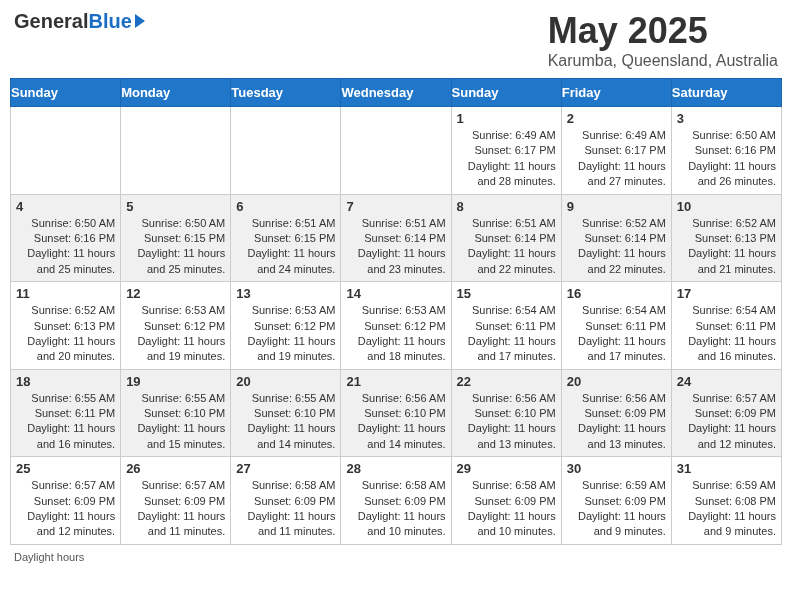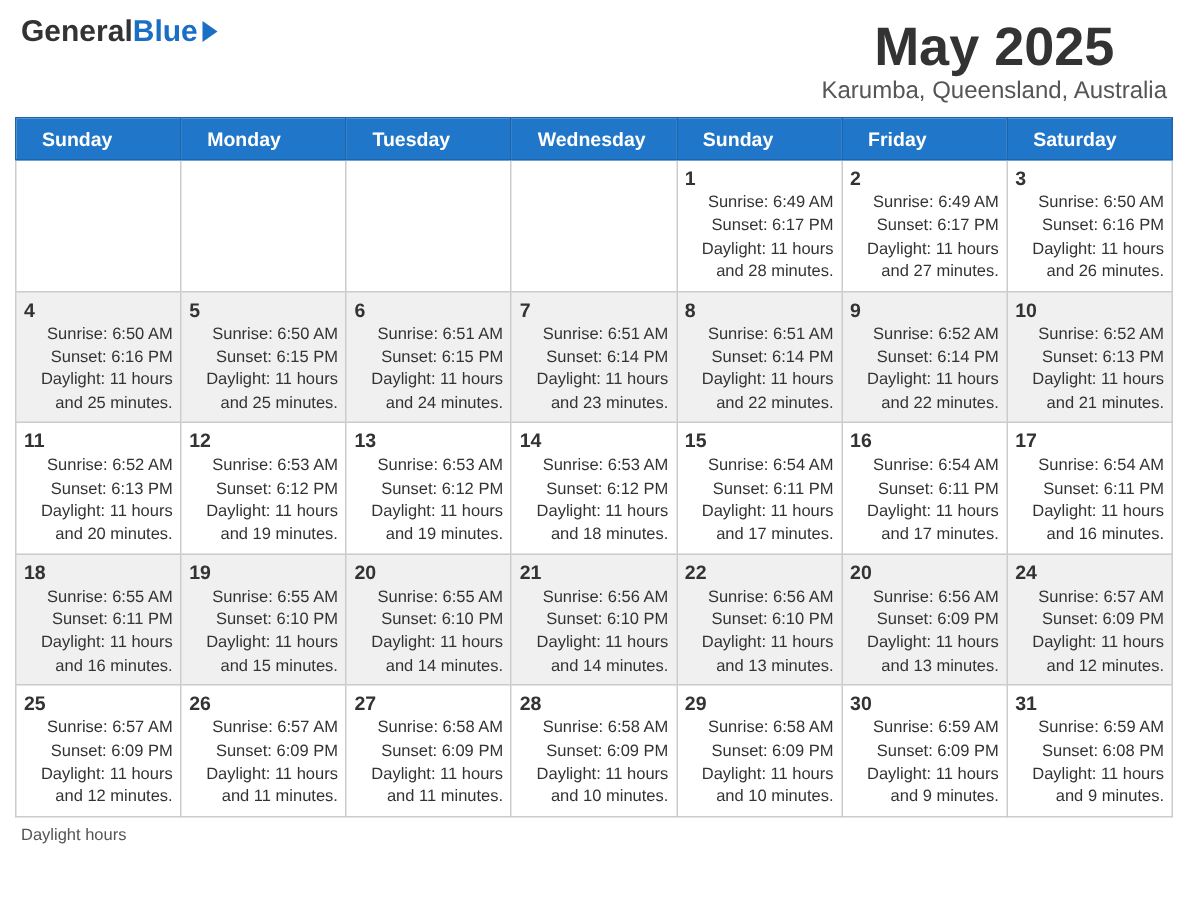--- a/index.html
+++ b/index.html
@@ -40,42 +40,42 @@
     .logo-arrow {
       width: 0;
       height: 0;
       border-left: 10px solid #1a6fc4;
       border-top: 7px solid transparent;
       border-bottom: 7px solid transparent;
       margin-left: 3px;
       margin-top: -2px;
     }
     .title-block {
-      text-align: center;
+      text-align: left;
     }
     .month-title {
       font-size: 36px;
       font-weight: bold;
       color: #333;
     }
     .location {
       font-size: 16px;
       color: #555;
     }
     .calendar {
       width: 100%;
       border-collapse: collapse;
       border: 1px solid #ccc;
     }
     .calendar th {
       background-color: #2077c9;
       color: #fff;
       font-size: 13px;
       font-weight: bold;
-      padding: 6px 17px;
+      padding: 6px 0;
       text-align: left;
       border: 1px solid #1a66b0;
     }
     .calendar td {
       vertical-align: top;
       border: 1px solid #ccc;
       padding: 4px 5px;
       width: calc(100% / 7);
       min-height: 80px;
       background: #fff;

